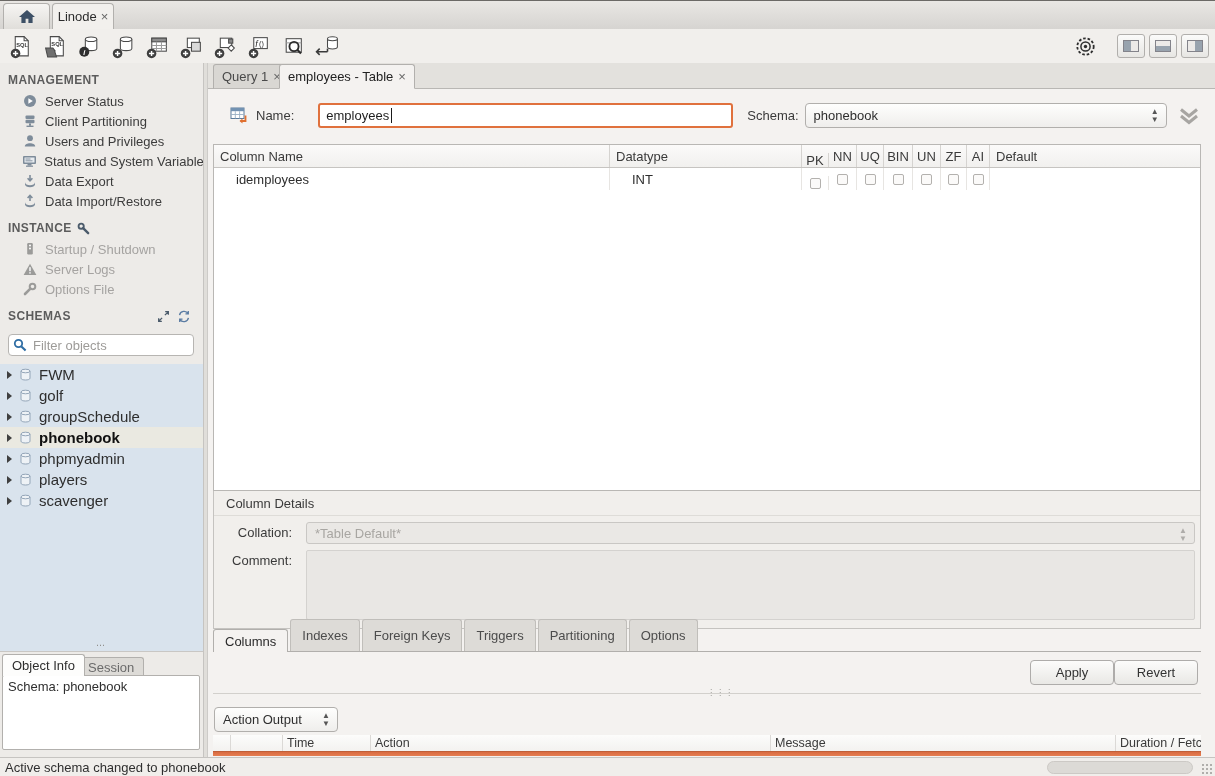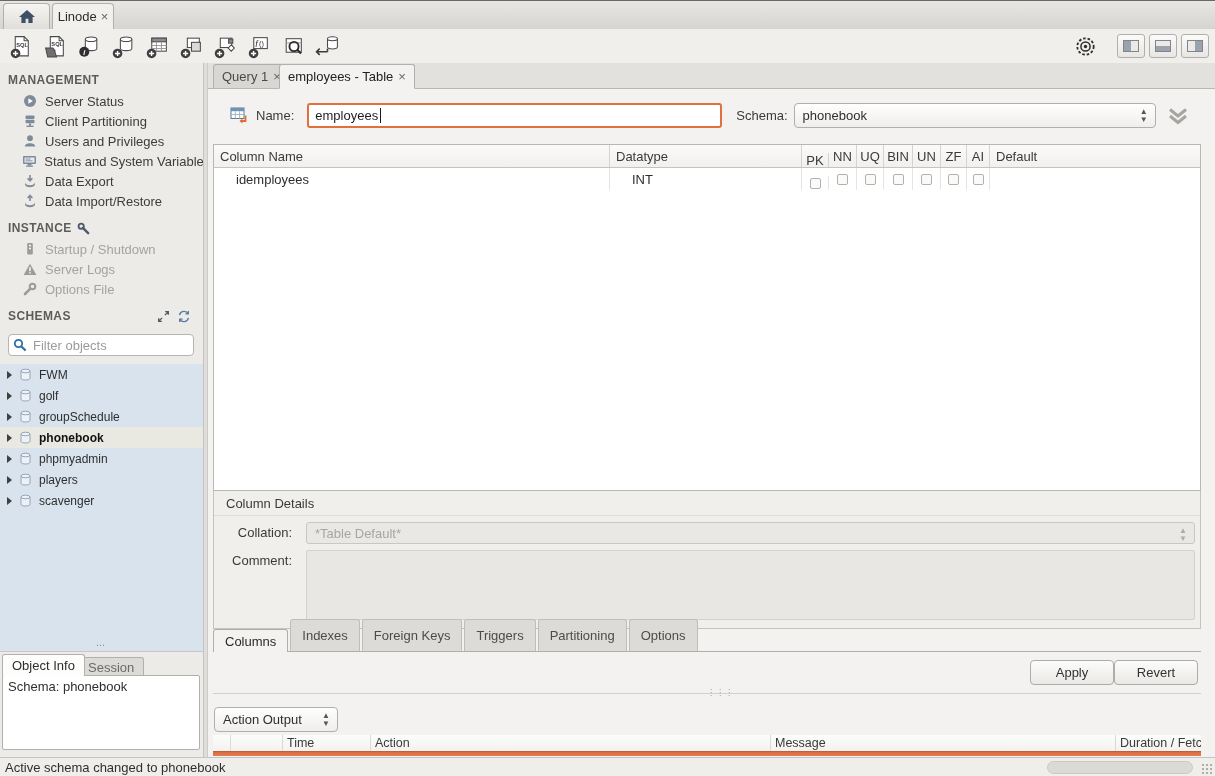--- a/index.html
+++ b/index.html
@@ -44,21 +44,21 @@
   .filter-wrap { margin:7px 9px 6px 8px; position:relative; }
   .filter-input { width:100%; height:22px; border:1px solid #b7b5b2; border-radius:4px; background:#fff; padding:0 4px 0 24px; font:13px "Liberation Sans",sans-serif; color:#333; }
   .filter-input::placeholder { color:#9d9b98; }
   .filter-mag { position:absolute; left:5px; top:4px; }
   .tree { flex:1; background:#d9e3ed; margin-top:2px; overflow:hidden; position:relative; }
   .trow { height:21px; display:flex; align-items:center; padding-left:7px; cursor:default; }
   .trow.sel { background:#eae9e1; }
   .trow.sel .tlabel { font-weight:bold; color:#111; }
   .tarrow { width:0; height:0; border-left:5px solid #3f3f3f; border-top:4px solid transparent; border-bottom:4px solid transparent; margin-right:7px; }
   .tcyl { margin-right:7px; display:flex; }
-  .tlabel { color:#2e2e2e; font-size:12px; }
+  .tlabel { color:#2e2e2e; font-size:15px; }
   .tree-grip { position:absolute; bottom:0; left:0; right:0; height:9px; text-align:center; color:#8d8b88; font-size:9px; line-height:7px; letter-spacing:2px; }
 
   
   .info-panel { flex:1; border-top:1px solid #c9c7c4; background:#edebe8; position:relative; }
   .itabbar { height:24px; position:relative; }
   .itab { position:absolute; bottom:0; border:1px solid #b2b0ad; border-bottom:none; border-radius:3px 3px 0 0; display:flex; align-items:center; justify-content:center; padding:0 9px; }
   .itab.active { left:2px; height:22px; background:#fdfdfc; color:#2e2e2e; z-index:2; }
   .itab.idle { left:78px; height:19px; background:#dddbd7; color:#6b6b6b; }
   .info-box { position:absolute; top:23px; left:2px; right:3px; bottom:7px; background:#fff; border:1px solid #b2b0ad; border-radius:2px; padding:3px 5px; color:#2e2e2e; }
 
@@ -66,21 +66,21 @@
   .etabbar { height:26px; position:relative; border-bottom:1px solid #b9b7b4; margin:0 -14px 0 -5px; padding:0 14px 0 5px; background:#e3e1dd; }
   .etab { position:absolute; bottom:-1px; height:25px; border:1px solid #b2b0ad; border-radius:3px 3px 0 0; display:flex; align-items:center; padding:0 8px; }
   .etab.idle { left:5px; background:#d9d7d3; color:#4a4a4a; border-bottom:1px solid #b9b7b4; }
   .etab.active { left:71px; background:#f4f2f0; color:#222; border-bottom:1px solid #f4f2f0; z-index:2; }
   .etab .tclose { margin-left:5px; }
 
   
   .form-row { height:53px; display:flex; align-items:center; }
   .f-icon { margin-left:17px; display:flex; }
   .f-label { margin-left:8px; color:#3a3a3a; }
-  .name-wrap { position:relative; margin-left:13px;text-decoration:underline; }
+  .name-wrap { position:relative; margin-left:24px;text-decoration:underline; }
   .name-input { width:415px; height:25px; border:2px solid #e0713d; border-radius:3px; background:#fff; padding:0 6px; font:13px "Liberation Sans",sans-serif; color:#1e1e1e; }
   .caret { position:absolute; left:73px; top:5px; width:1px; height:15px; background:#1a1a1a; }
   .schema-label { margin-left:14px; }
   .select { height:25px; border:1px solid #b1afac; border-radius:4px; background:linear-gradient(#fefefd,#efeeec); display:flex; align-items:center; padding:0 8px; position:relative; }
   .schema-select { width:362px; margin-left:6px; }
   .spin { position:absolute; right:7px; top:4px; display:flex; flex-direction:column; align-items:center; line-height:8px; font-size:8px; color:#555; }
   .select .val { color:#2e2e2e; }
   .dblchev { margin-left:10px; display:flex; }
 
   

